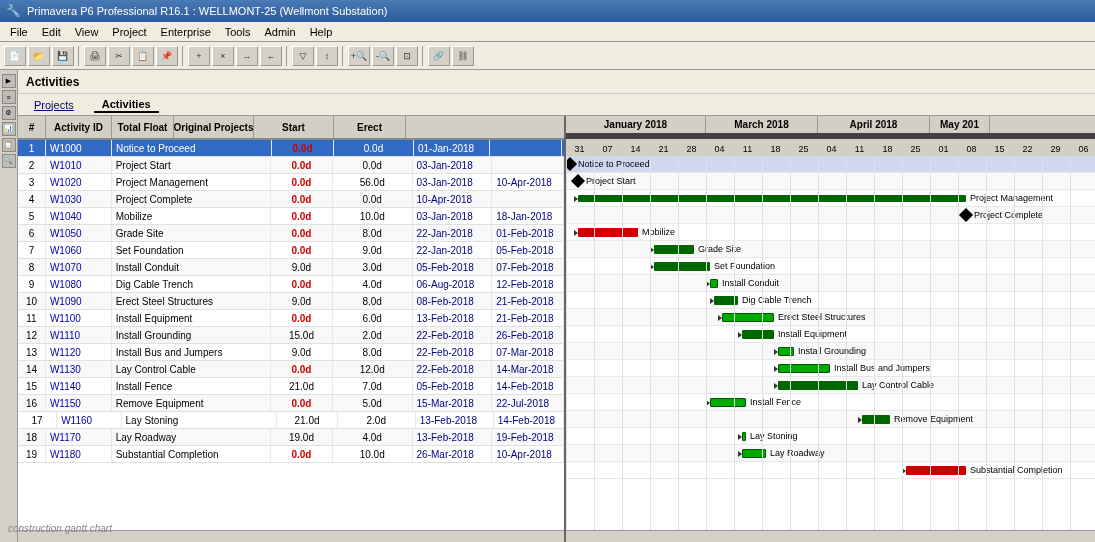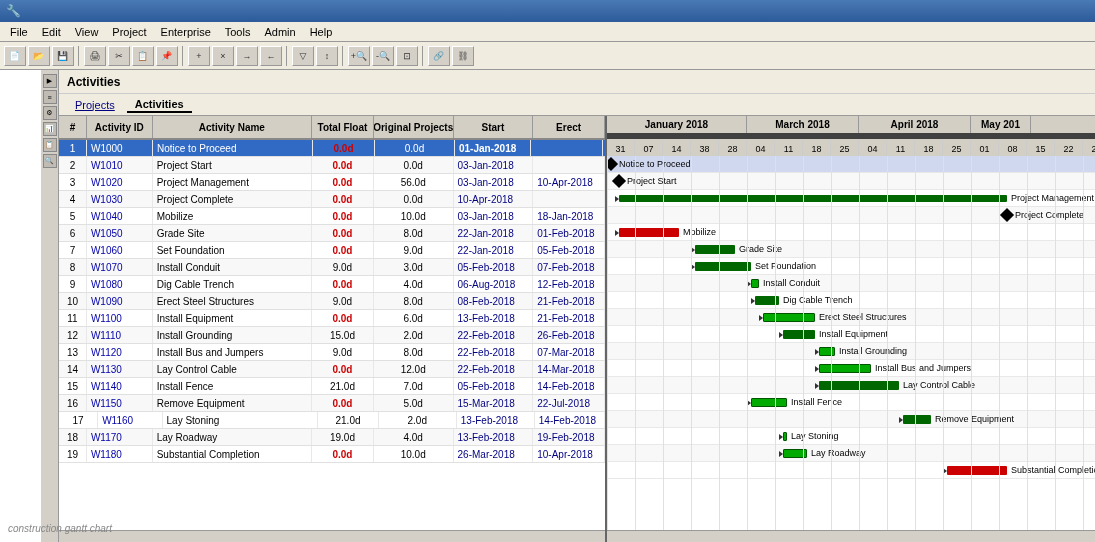--- a/index.html
+++ b/index.html
@@ -65,21 +65,20 @@
       flex-direction: column;
       height: calc(542px - 22px - 20px - 28px);
       background: #fff;
     }
     
     
     .content-area {
       display: flex;
       flex: 1;
       overflow: hidden;
-      padding-left: 41px;
     }
     
     .left-sidebar {
       width: 18px;
       background: #d4d0c8;
       border-right: 1px solid #999;
       display: flex;
       flex-direction: column;
       align-items: center;
       padding-top: 4px;
@@ -112,21 +111,21 @@
       display: flex;
       align-items: center;
     }
     
     .sub-tabs {
       background: #f0ece0;
       border-bottom: 1px solid #999;
       display: flex;
       align-items: center;
       padding: 2px 8px;
-      gap: 4px;
+      gap: 12px;
       height: 22px;
     }
     .sub-tab {
       padding: 1px 8px;
       font-size: 11px;
       cursor: pointer;
       color: #000080;
       text-decoration: underline;
     }
     .sub-tab.active {
@@ -328,20 +327,21 @@
       height: 12px;
       background: #d4d0c8;
       border-top: 1px solid #999;
     }
   </style>
 </head>
 <body>
 
 <div class="title-bar">
   <span class="title-bar-icon">🔧</span>
+  <span>Primavera P6 Professional R16.1 : WELLMONT-25 (Wellmont Substation)</span>
 </div>
 
 <div class="menu-bar">
   <span class="menu-item">File</span>
   <span class="menu-item">Edit</span>
   <span class="menu-item">View</span>
   <span class="menu-item">Project</span>
   <span class="menu-item">Enterprise</span>
   <span class="menu-item">Tools</span>
   <span class="menu-item">Admin</span>
@@ -398,37 +398,36 @@
       </div>
 
       <div class="table-gantt-container">
 
         <div class="table-section">
 
 
           <div class="table-header">
             <div class="col-header" style="width:28px">#</div>
             <div class="col-header" style="width:66px">Activity ID</div>
-            <div class="col-header" style="width:160px">Activity Name</div>
             <div class="col-header" style="width:62px">Total Float</div>
             <div class="col-header" style="width:80px">Original Projects</div>
             <div class="col-header" style="width:80px">Start</div>
             <div class="col-header" style="width:72px">Erect</div>
           </div>
 
           <div class="table-body" id="table-body">
           <div class="table-row selected">
     <div class="cell center" style="width:28px">1</div>
     <div class="cell" style="width:66px;">W1000</div>
     <div class="cell" style="width:160px;">Notice to Proceed</div>
     <div class="cell center" style="width:62px">
                   <span style="color:#cc0000;font-weight:bold">0.0d</span>
                 </div>
     <div class="cell center" style="width:80px">0.0d</div>
-    <div class="cell" style="width:76px;font-weight:bold;">01-Jan-2018</div>
+    <div class="cell" style="width:76px;">01-Jan-2018</div>
     <div class="cell" style="width:72px;"></div>
   </div>
               <div class="table-row">
     <div class="cell center" style="width:28px">2</div>
     <div class="cell" style="width:66px;color:#0000aa">W1010</div>
     <div class="cell" style="width:160px;">Project Start</div>
     <div class="cell center" style="width:62px">
                   <span style="color:#cc0000;font-weight:bold">0.0d</span>
                 </div>
     <div class="cell center" style="width:80px">0.0d</div>
@@ -635,21 +634,21 @@
               <div class="month-header" style="width:140px">January 2018</div>
               <div class="month-header" style="width:112px">March 2018</div>
               <div class="month-header" style="width:112px">April 2018</div>
               <div class="month-header" style="width:60px">May 201</div>
             </div>
 
             <div class="gantt-days" id="gantt-days">
             <div class="day-header" style="width: 28px; min-width: 28px;">31</div>
                 <div class="day-header" style="width: 28px; min-width: 28px;">07</div>
                 <div class="day-header" style="width: 28px; min-width: 28px;">14</div>
-                <div class="day-header" style="width: 28px; min-width: 28px;">38</div>
+                <div class="day-header" style="width: 28px; min-width: 28px;">21</div>
                 <div class="day-header" style="width: 28px; min-width: 28px;">28</div>
                 <div class="day-header" style="width: 28px; min-width: 28px;">04</div>
                 <div class="day-header" style="width: 28px; min-width: 28px;">11</div>
                 <div class="day-header" style="width: 28px; min-width: 28px;">18</div>
                 <div class="day-header" style="width: 28px; min-width: 28px;">25</div>
                 <div class="day-header" style="width: 28px; min-width: 28px;">04</div>
                 <div class="day-header" style="width: 28px; min-width: 28px;">11</div>
                 <div class="day-header" style="width: 28px; min-width: 28px;">18</div>
                 <div class="day-header" style="width: 28px; min-width: 28px;">25</div>
                 <div class="day-header" style="width: 28px; min-width: 28px;">01</div>

